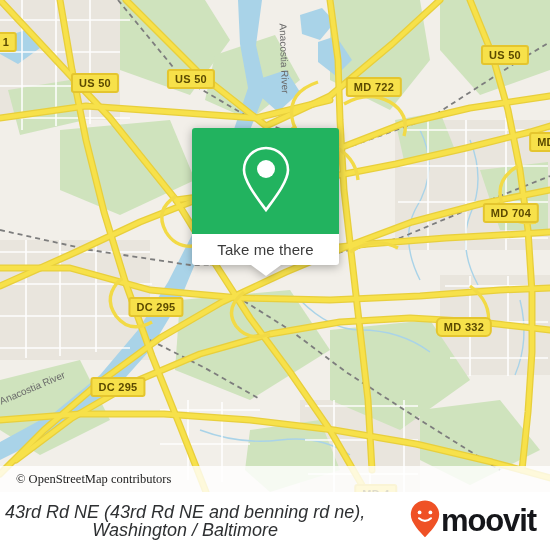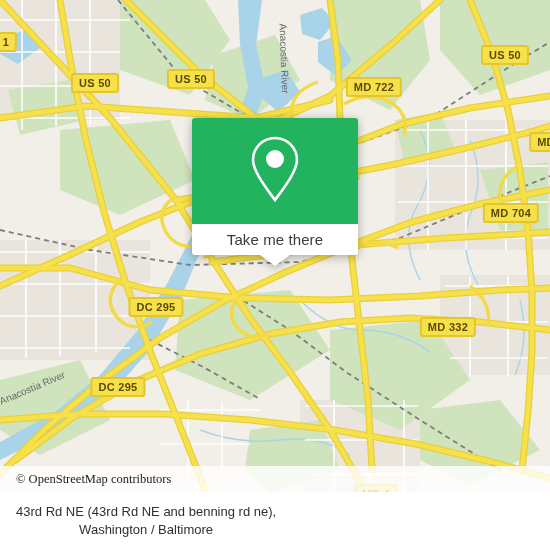--- a/index.html
+++ b/index.html
@@ -60,22 +60,22 @@
     font-size: 10px;
     color: #6a6a6a;
     white-space: nowrap;
     transform-origin: 0 50%;
   }
 
   
   #callout {
     position: absolute;
     left: 192px;
-    top: 118px;
-    width: 166px;
+    top: 128px;
+    width: 147px;
     filter: drop-shadow(0 2px 5px rgba(0,0,0,0.30));
   }
   #callout-head {
     position: relative;
     height: 106px;
     background: #22b35f;
     border-radius: 3px 3px 0 0;
     display: flex;
     align-items: center;
     justify-content: center;
@@ -130,26 +130,27 @@
     left: 0;
     top: 492px;
     width: 550px;
     height: 58px;
     background: #ffffff;
     display: flex;
     align-items: center;
     justify-content: space-between;
   }
   #footer-text {
-    padding-left: 16px;
-    font-family: "Liberation Sans", sans-serif;
-    font-size: 13px;
+    padding-left: 5px;
+    font-family: "Liberation Sans", sans-serif;
+    font-size: 18px;
     line-height: 18px;
     color: #2e3032;
     max-width: 390px;
+    font-style: italic;
   }
   #footer-line2 { display: block; text-align: center; }
 
   #brand {
     display: flex;
     align-items: center;
     padding-right: 14px;
   }
   #brand-pin { display: block; }
   #brand-name {
@@ -320,21 +321,21 @@
     <div class="map-label" style="left:0px; top:396px; transform: rotate(-23deg);">Anacostia River</div>
 
     <div class="shield" style="left:6px; top:42px;">1</div>
     <div class="shield" style="left:95px; top:83px;">US 50</div>
     <div class="shield" style="left:191px; top:79px;">US 50</div>
     <div class="shield" style="left:374px; top:87px;">MD 722</div>
     <div class="shield" style="left:505px; top:55px;">US 50</div>
     <div class="shield" style="left:546px; top:142px;">MD</div>
     <div class="shield" style="left:503px; top:213px;margin-left:8px;">MD 704</div>
     <div class="shield" style="left:156px; top:307px;">DC 295</div>
-    <div class="shield" style="left:448px; top:327px;">MD 332</div>
+    <div class="shield" style="left:464px; top:327px;border-radius:6px;">MD 332</div>
     <div class="shield" style="left:118px; top:387px;">DC 295</div>
     <div class="shield" style="left:376px; top:494px;">MD 4</div>
 
     <div id="callout">
       <div id="callout-head">
         <span>
           <svg width="56" height="72" viewBox="0 0 56 72" fill="none" xmlns="http://www.w3.org/2000/svg">
             <path d="M28 5 C15.8 5 6 14.8 6 27 C6 38.5 20 56 28 67
                      C36 56 50 38.5 50 27 C50 14.8 40.2 5 28 5 Z" stroke="#ffffff" stroke-width="2.6" fill="none"></path>
             <circle cx="28" cy="26" r="9" fill="#ffffff"></circle>
@@ -351,15 +352,27 @@
       <span id="attribution-text">© OpenStreetMap contributors</span>
     </div>
 
   </div>
 
   <div id="footer">
     <div id="footer-text">
       <span>43rd Rd NE (43rd Rd NE and benning rd ne),</span>
       <span id="footer-line2">Washington / Baltimore</span>
     </div>
+    <div id="brand">
+      <span id="brand-pin">
+        <svg width="30" height="38" viewBox="0 0 30 38" xmlns="http://www.w3.org/2000/svg">
+          <path d="M15 0.5 C7 0.5 0.8 6.7 0.8 14.6 C0.8 22.9 10.4 32.6 15 37.3
+                   C19.6 32.6 29.2 22.9 29.2 14.6 C29.2 6.7 23 0.5 15 0.5 Z" fill="#ef5125"></path>
+          <circle cx="9.6" cy="12.4" r="1.9" fill="#ffffff"></circle>
+          <circle cx="20.4" cy="12.4" r="1.9" fill="#ffffff"></circle>
+          <path d="M9 18.2 q6 5.4 12 0" stroke="#ffffff" stroke-width="2" fill="none" stroke-linecap="round"></path>
+        </svg>
+      </span>
+      <span id="brand-name">moovit</span>
+    </div>
   </div>
 
 </div>
 
 </body></html>

